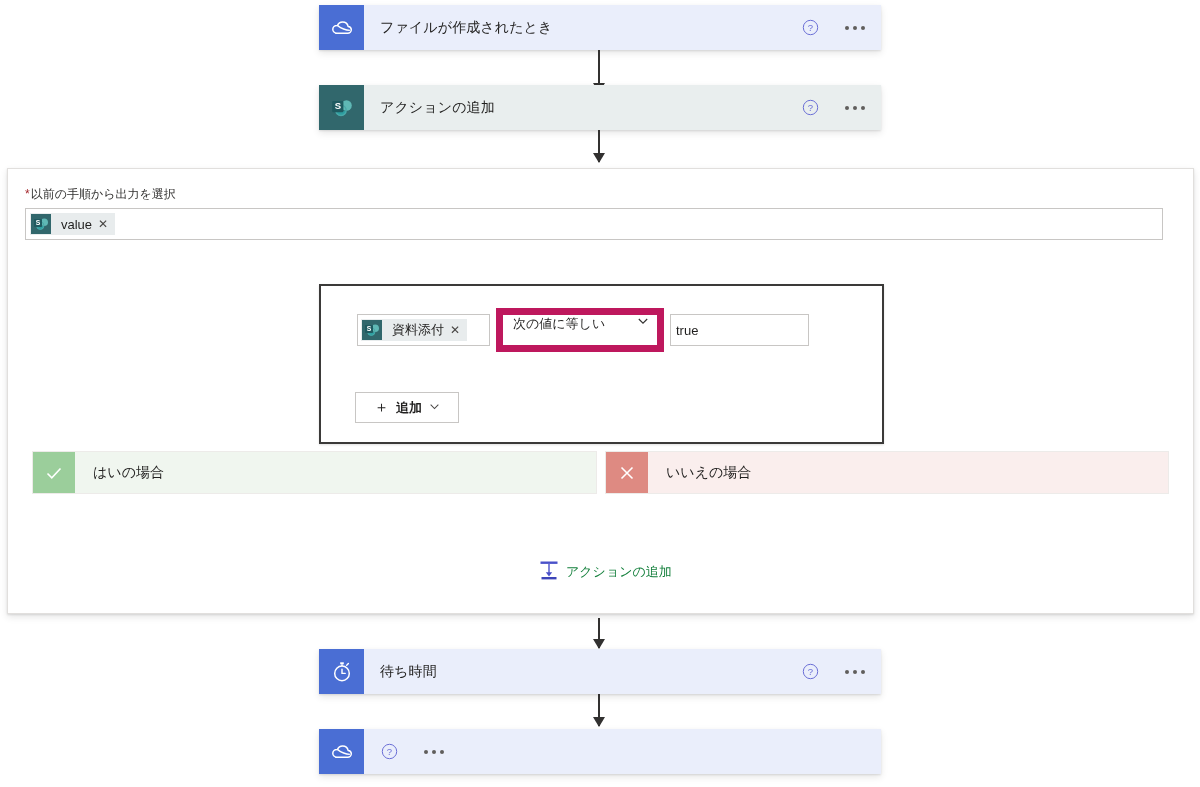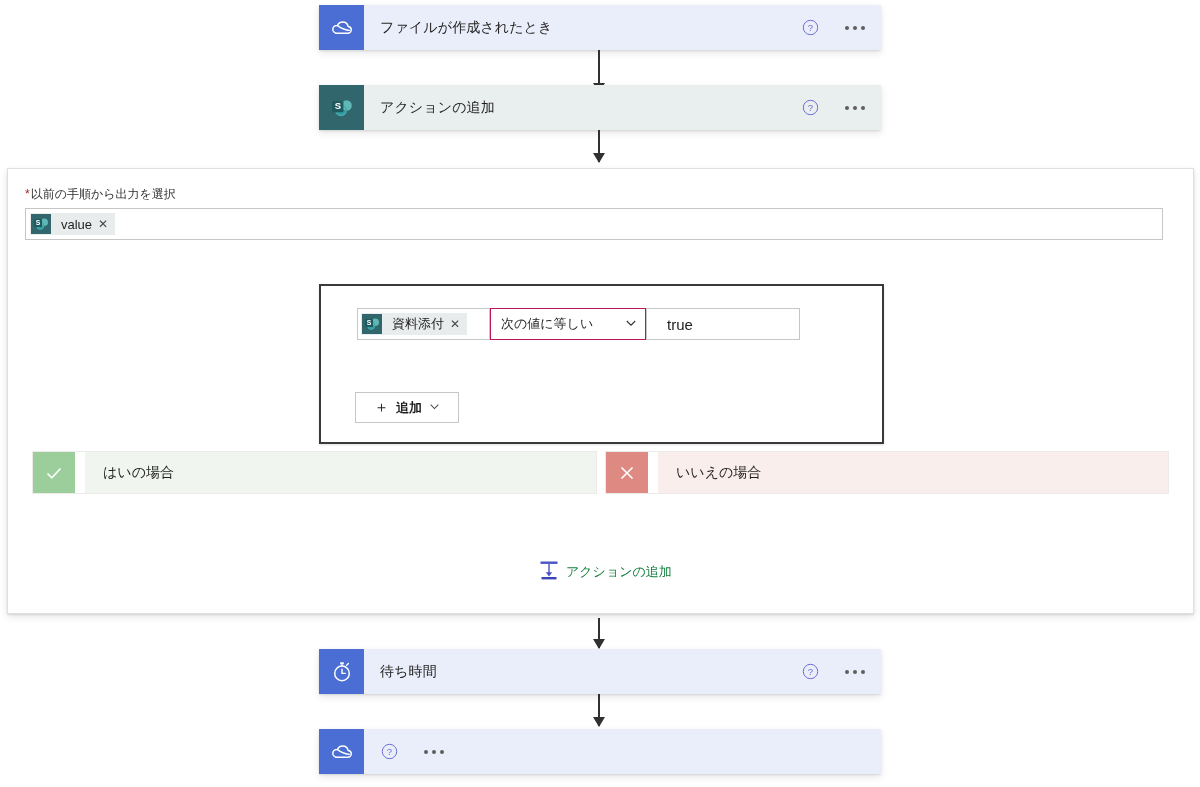--- a/index.html
+++ b/index.html
@@ -185,53 +185,53 @@
     flex: 1;
     display: flex;
     align-items: center;
     padding: 0 14px 0 16px;
   }
   .cond-title { flex: 1; font-size: 14px; color: #201f1e; }
 
   .cond-row {
     display: flex;
     align-items: center;
+    gap: 6px;
     padding: 22px 0 0 36px;
     border-radius: 7px;
   }
   .operand-box {
     width: 128px;
     height: 30px;
     border: 1px solid #c8c6c4;
     background: #fff;
     display: flex;
     align-items: center;
     padding-left: 3px;
   }
   .operator-box {
     width: 136px;
     height: 30px;
-    border: 1px solid #be185d;
+    border: 7px solid #be185d;
     background: #fff;
     display: flex;
-    align-items: center;
     padding: 0 8px 0 10px;
     font-size: 13px;
     color: #201f1e;
   }
   .operator-box span.lbl { flex: 1; white-space: nowrap; }
   .value-box {
     width: 132px;
     height: 30px;
     border: 1px solid #c8c6c4;
     background: #fff;
     display: flex;
     align-items: center;
-    padding-left: 20px;
-    font-size: 15px;
+    padding-left: 5px;
+    font-size: 13px;
     color: #201f1e;
   }
   .add-btn {
     position: absolute;
     left: 355px;
     top: 392px;
     width: 102px;
     height: 29px;
     background: #fff;
     border: 1px solid #c8c6c4;
@@ -246,21 +246,20 @@
   }
 
   
   .branch {
     position: absolute;
     top: 451px;
     height: 41px;
     display: flex;
     align-items: stretch;
     border: 1px solid #edebe9;
-    gap: 10px;
   }
   .branch-icon {
     width: 42px; min-width: 42px;
     display: flex; align-items: center; justify-content: center;
   }
   .branch-body {
     flex: 1;
     display: flex;
     align-items: center;
     padding-left: 18px;

